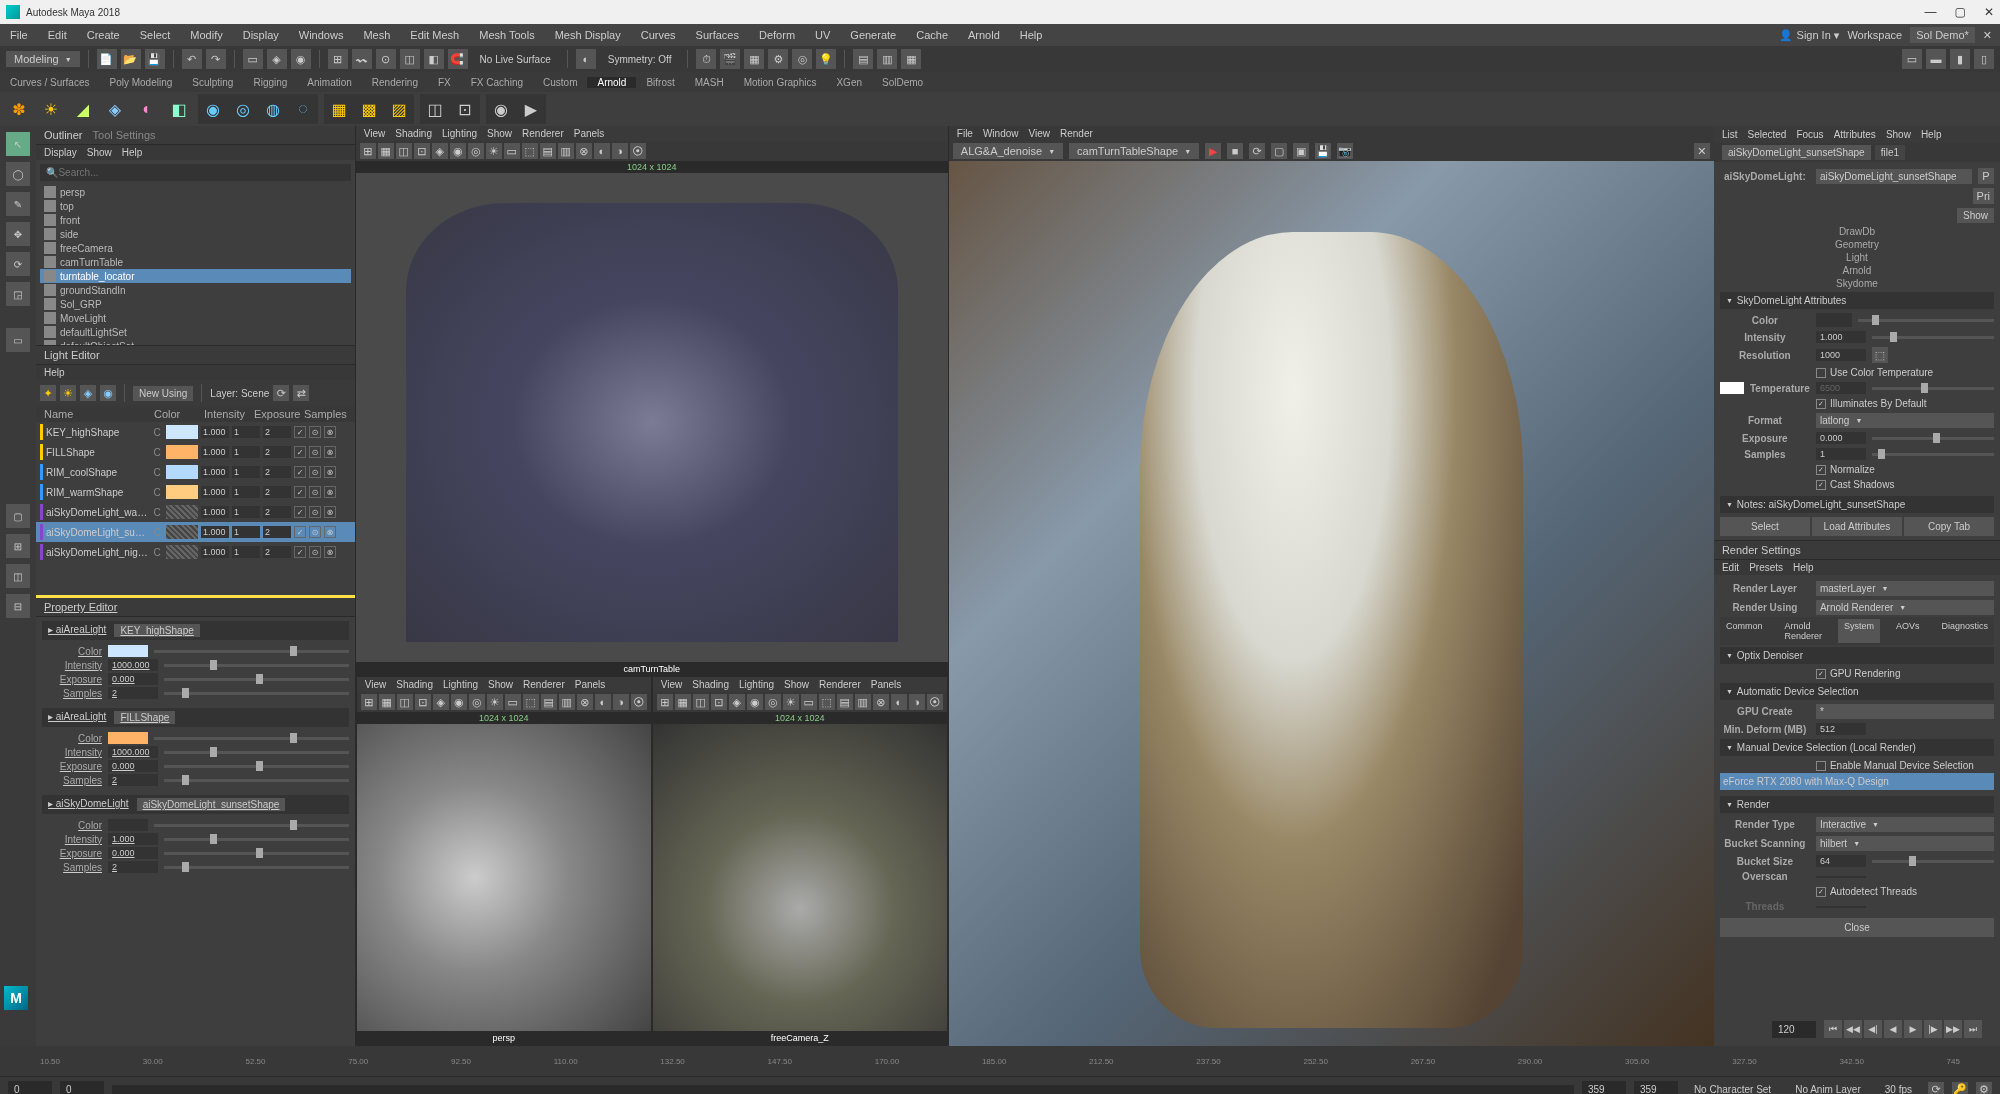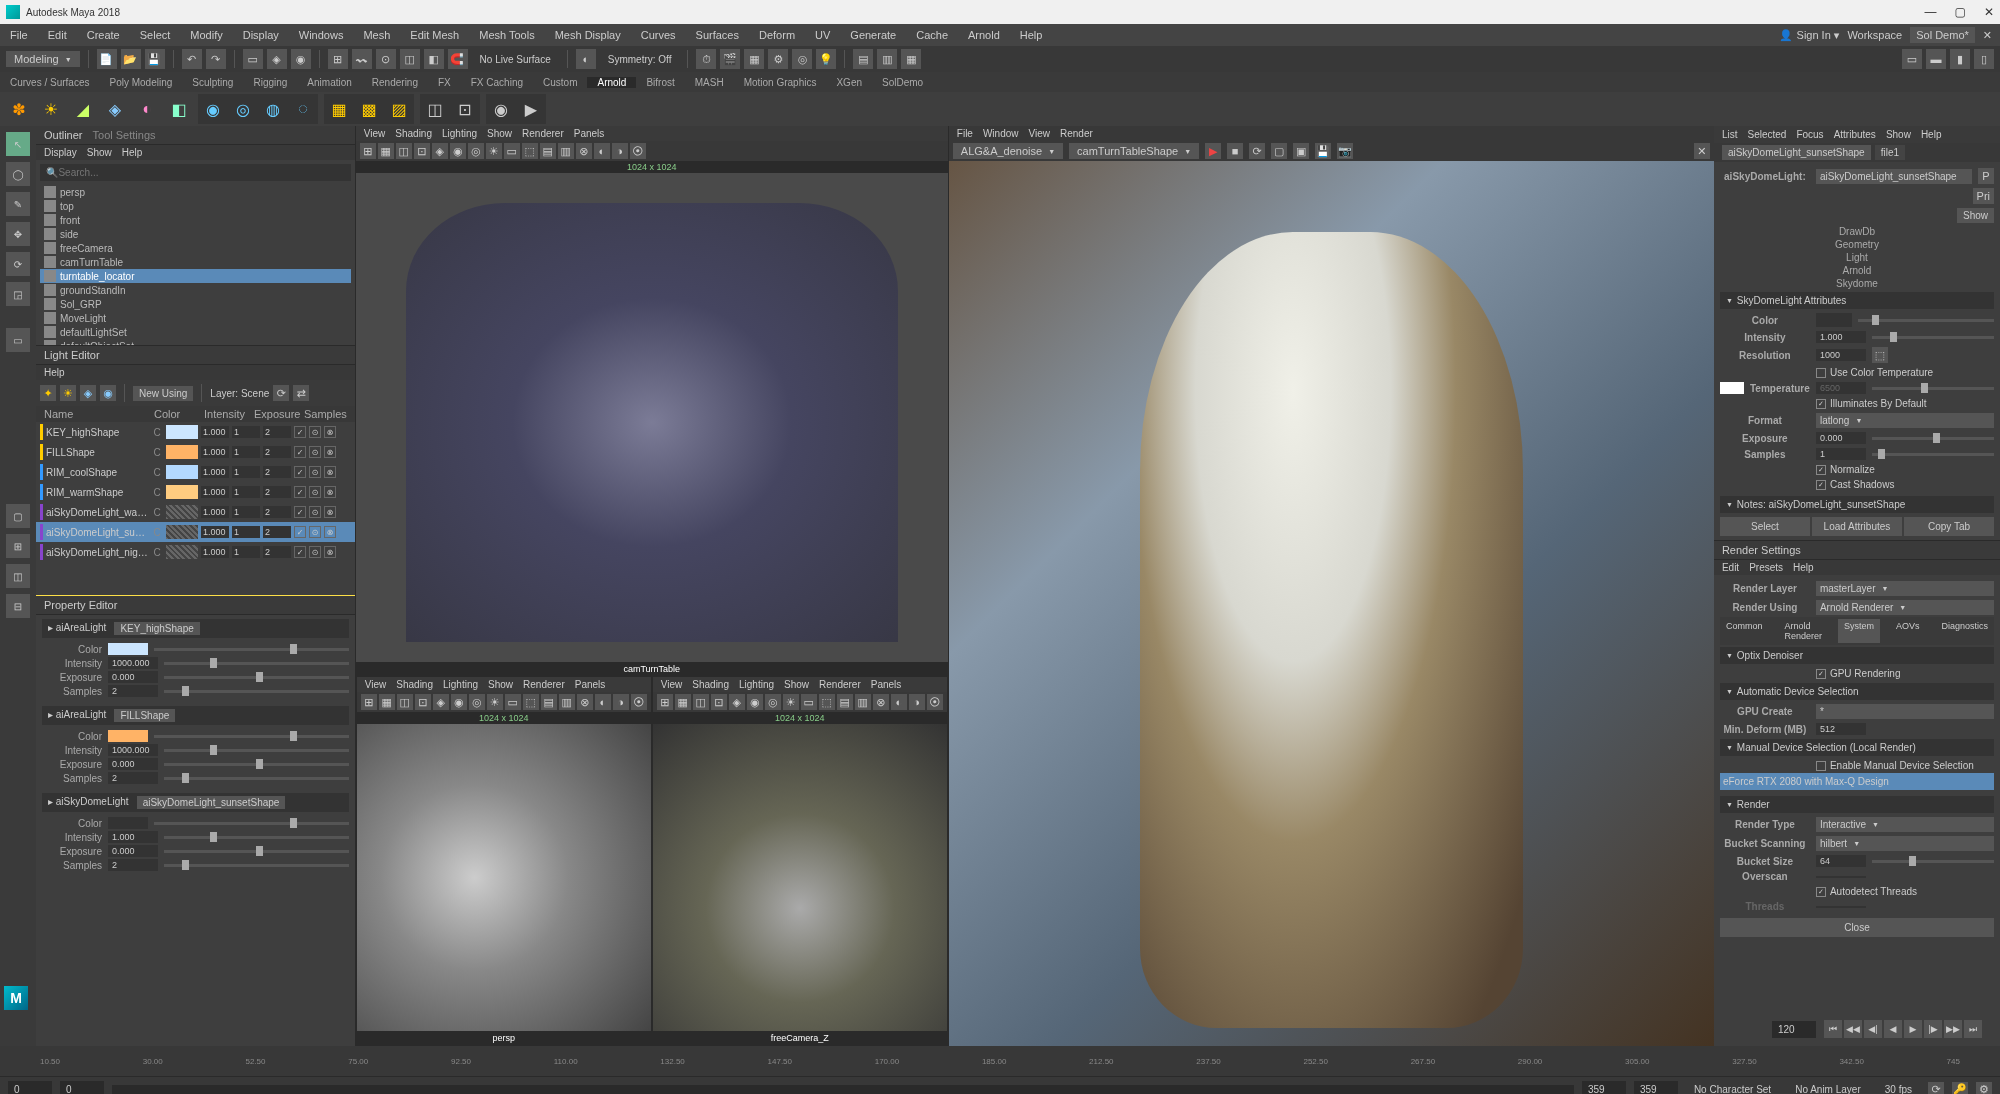--- a/index.html
+++ b/index.html
@@ -48,21 +48,21 @@
 .le-head > div:nth-child(3){flex:0 0 50px}
 .le-head > div:nth-child(4){flex:0 0 50px}
 .le-row { display: flex; align-items: center; padding: 2px 4px; gap: 3px; font-size: 10px; }
 .le-row.sel { background: #5a8ab8; }
 .le-stripe { width: 3px; height: 16px; }
 .le-name { flex: 0 0 102px; overflow: hidden; white-space: nowrap; text-overflow: ellipsis; }
 .le-c { width: 12px; text-align: center; color: #888; }
 .le-color { width: 32px; height: 14px; }
 .le-num { width: 28px; background: #333; padding: 1px 2px; font-size: 9px; }
 .le-chk { width: 12px; height: 12px; border: 1px solid #666; display: inline-flex; align-items: center; justify-content: center; font-size: 8px; }
-.property-editor { flex: 1; border-top: 1px solid #fde047; overflow: hidden; }
+.property-editor { flex: 1; border-top: 3px solid #fde047; overflow: hidden; text-decoration: underline; }
 .pe-section { padding: 4px 6px; }
 .pe-header { background: #333; padding: 3px 6px; font-size: 10px; display: flex; gap: 8px; margin-bottom: 4px; }
 .pe-row { display: flex; align-items: center; gap: 6px; padding: 1px 0; font-size: 10px; }
 .pe-label { flex: 0 0 60px; text-align: right; color: #aaa; }
 .pe-swatch { width: 40px; height: 12px; }
 .pe-field { background: #333; padding: 1px 4px; width: 50px; font-size: 9px; }
 .slider { flex: 1; height: 3px; background: #555; position: relative; }
 .slider .knob { position: absolute; width: 7px; height: 10px; background: #aaa; top: -4px; }
 .center { flex: 0 0 480px; display: flex; flex-direction: column; background: #3e3e3e; border-left: 1px solid #2a2a2a; border-right: 1px solid #2a2a2a; }
 .vp-menubar { display: flex; gap: 10px; padding: 2px 8px; font-size: 10px; background: #3a3a3a; }

